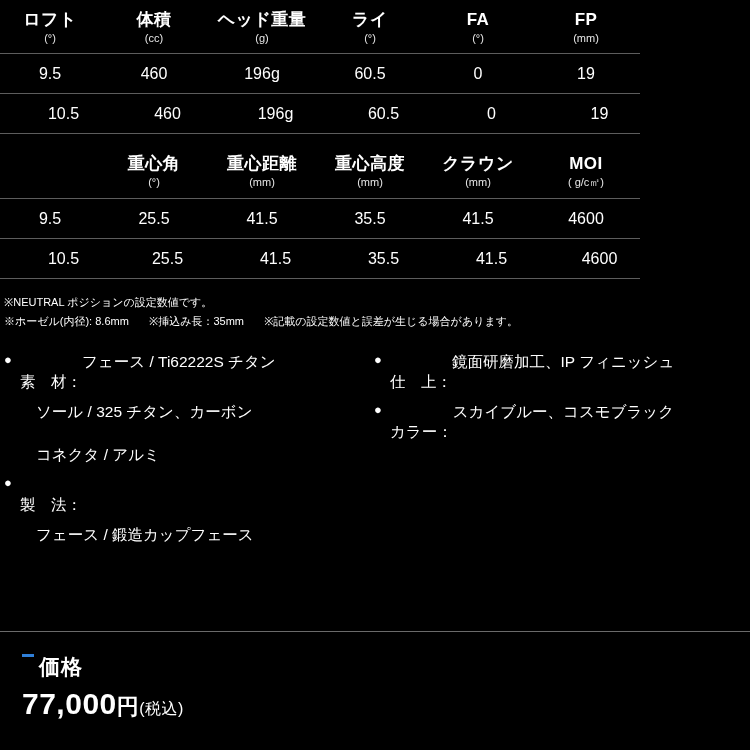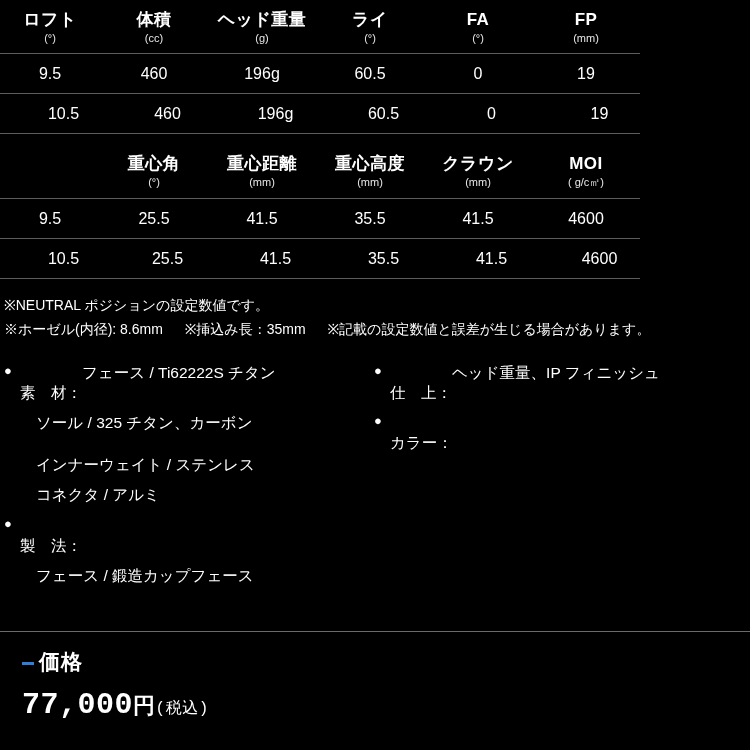--- a/index.html
+++ b/index.html
@@ -54,21 +54,21 @@
     padding-left: 29px;
   }
   .col-first { width: 100px; }
   .col-mid { width: 108px; }
 
   .table-gap { height: 10px; }
 
   
   .notes {
     padding: 14px 4px 0 4px;
-    font-size: 14px;
+    font-size: 11px;
     line-height: 1.75;
     color: #ffffff;
   }
   .notes .note-line { white-space: nowrap; }
   .notes .note-sep { display: inline-block; width: 14px; }
 
   
   .materials {
     display: flex;
     padding: 16px 4px 0 4px;
@@ -106,37 +106,35 @@
   .price-block {
     position: absolute;
     left: 22px;
     bottom: 28px;
   }
   .price-title {
     font-size: 21px;
     font-weight: bold;
     letter-spacing: 1px;
     display: flex;
-    align-items: center;
   }
   .price-dash {
     display: inline-block;
     width: 12px;
     height: 3px;
     background: #2f7fd8;
     margin-right: 5px;
     position: relative;
     top: 1px;
   }
   .price-amount {
-    margin-top: 12px;
+    margin-top: 6px;
     font-size: 30px;
     font-weight: bold;
     letter-spacing: 0.5px;
-    font-family: Liberation Mono, monospace;
   }
   .price-yen { font-size: 22px; font-weight: bold; }
   .price-tax { font-size: 16px; font-weight: normal; }
 </style>
 </head>
 <body>
 
 <div id="page">
 
   <table class="spec-table">
@@ -276,46 +274,43 @@
       </div>
       <div class="mat-row mat-indent">
         <span class="bullet empty">●</span>
         <span class="mat-value">ソール / 325 チタン、カーボン</span>
       </div>
 
       <div class="mat-gap"></div>
 
       <div class="mat-row mat-indent">
         <span class="bullet empty">●</span>
-        <span class="mat-value">インナーウェイト / ステンレス</span>
-      </div>
-      <div class="mat-row mat-indent">
-        <span class="bullet empty">●</span>
         <span class="mat-value">コネクタ / アルミ</span>
       </div>
 
       <div class="mat-row">
         <span class="bullet">●</span>
         <span class="mat-label">製　法：</span>
       </div>
       <div class="mat-row mat-indent">
         <span class="bullet empty">●</span>
         <span class="mat-value">フェース / 鍛造カップフェース</span>
       </div>
     </div>
 
     <div class="mat-col-right">
       <div class="mat-row">
         <span class="bullet">●</span>
         <span class="mat-label">仕　上：</span>
-        <span class="mat-value">ヘッド重量、IP フィニッシュ</span>
+        <span class="mat-value">鏡面研磨加工、IP フィニッシュ</span>
       </div>
       <div class="mat-row">
         <span class="bullet">●</span>
         <span class="mat-label">カラー：</span>
+        <span class="mat-value">スカイブルー、コスモブラック</span>
       </div>
     </div>
   </div>
 
   <div class="price-divider"></div>
   <div class="price-block">
     <div class="price-title">
       <span class="price-dash"></span>
       <span>価格</span>
     </div>

